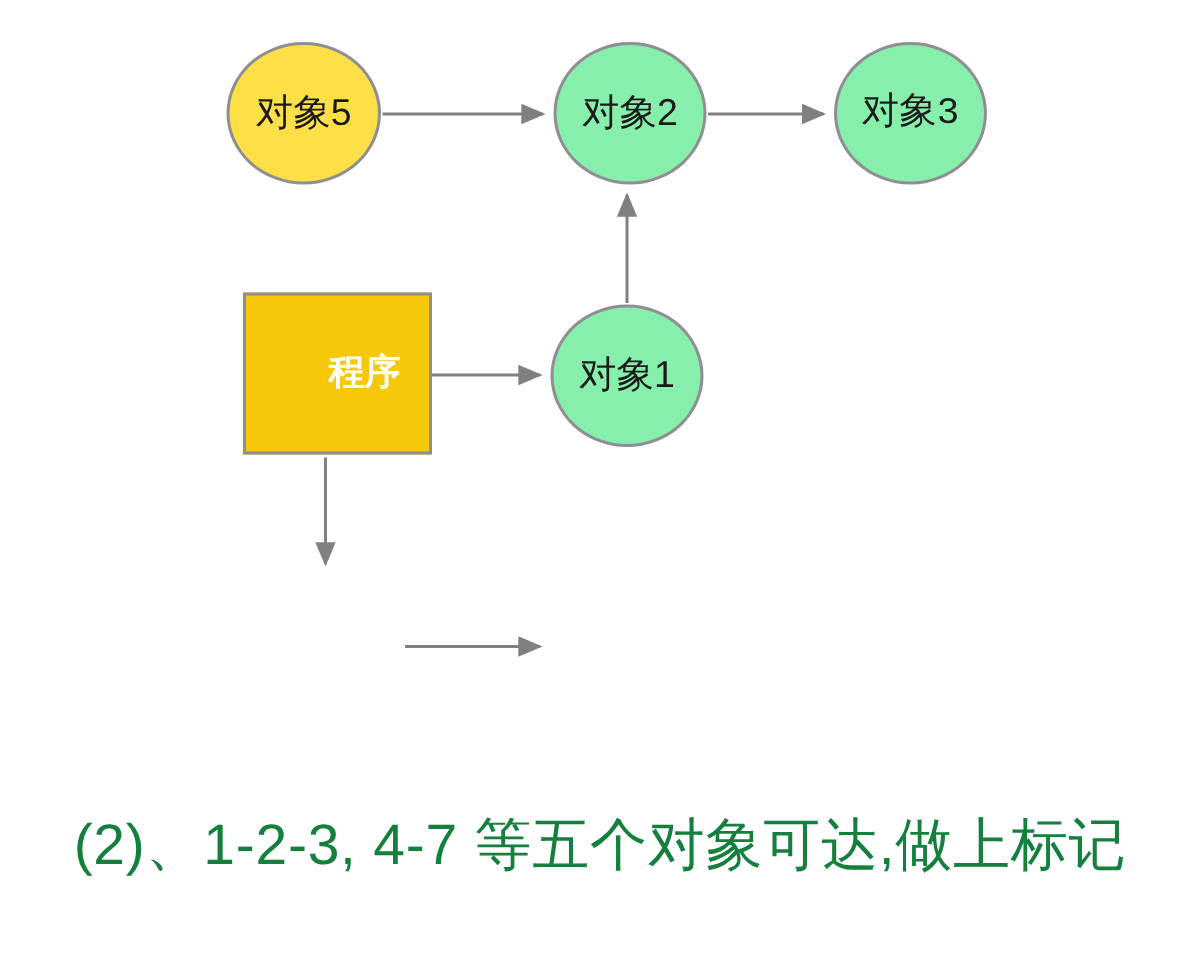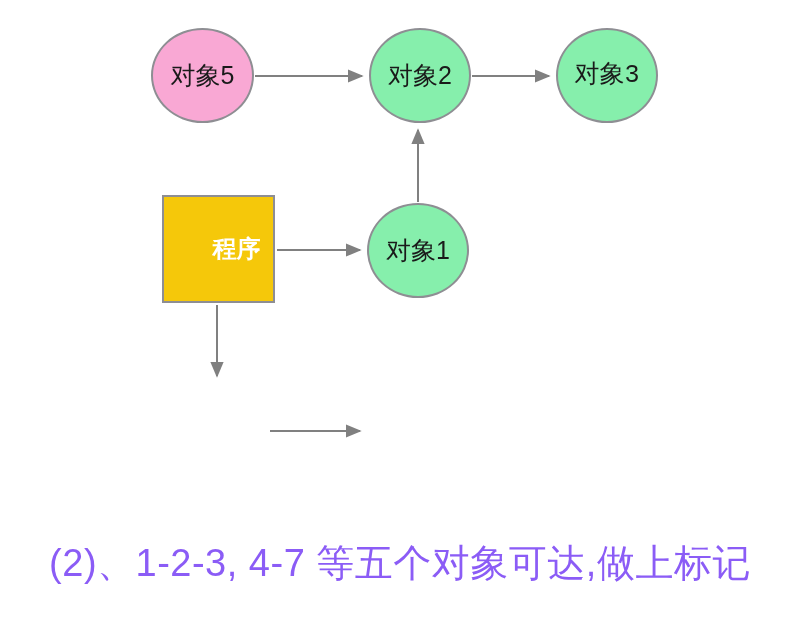--- a/index.html
+++ b/index.html
@@ -29,44 +29,44 @@
     align-items: center;
     justify-content: center;
     box-sizing: border-box;
     border: 2px solid #8e8e93;
     color: #1a1a1a;
     font-size: 25px;
     line-height: 1;
     white-space: nowrap;
   }
   .circle { border-radius: 50%; }
-  .node-white { background: #f9a8d4; }
+  .node-white { background: #fde047; }
   .node-red { background: #86efac; }
   .node-program {
     background: #f5c80a;
     color: #ffffff;
     font-weight: bold;
     font-size: 24px;
   }
   .node-obj5 { left: 151px; top: 28px; width: 103px; height: 95px; }
   .node-obj2 { left: 369px; top: 28px; width: 102px; height: 95px; }
   .node-obj3 { left: 556px; top: 28px; width: 102px; height: 95px; font-family: Liberation Mono, monospace; }
-  .node-program { left: 162px; top: 195px; width: 113px; height: 108px; padding-left: 36px; }
+  .node-program { left: 162px; top: 195px; width: 126px; height: 108px; padding-left: 36px; }
   .node-obj1 { left: 367px; top: 203px; width: 102px; height: 95px; justify-content: center; }
   .node-obj6 { left: 559px; top: 200px; width: 102px; height: 96px; }
   .node-obj4 { left: 167px; top: 383px; width: 102px; height: 96px; }
   .node-obj7 { left: 367px; top: 383px; width: 102px; height: 96px; }
   .caption {
     position: absolute;
     left: 0;
     right: 0;
     top: 538px;
     text-align: center;
     font-size: 38px;
-    color: #8b5cf6;
+    color: #15803d;
     letter-spacing: 0.5px;
   }
 </style>
 </head>
 <body>
 
 <div class="stage">
 
   <svg class="edges" width="800" height="635" viewBox="0 0 800 635" xmlns="http://www.w3.org/2000/svg">
     <defs>

